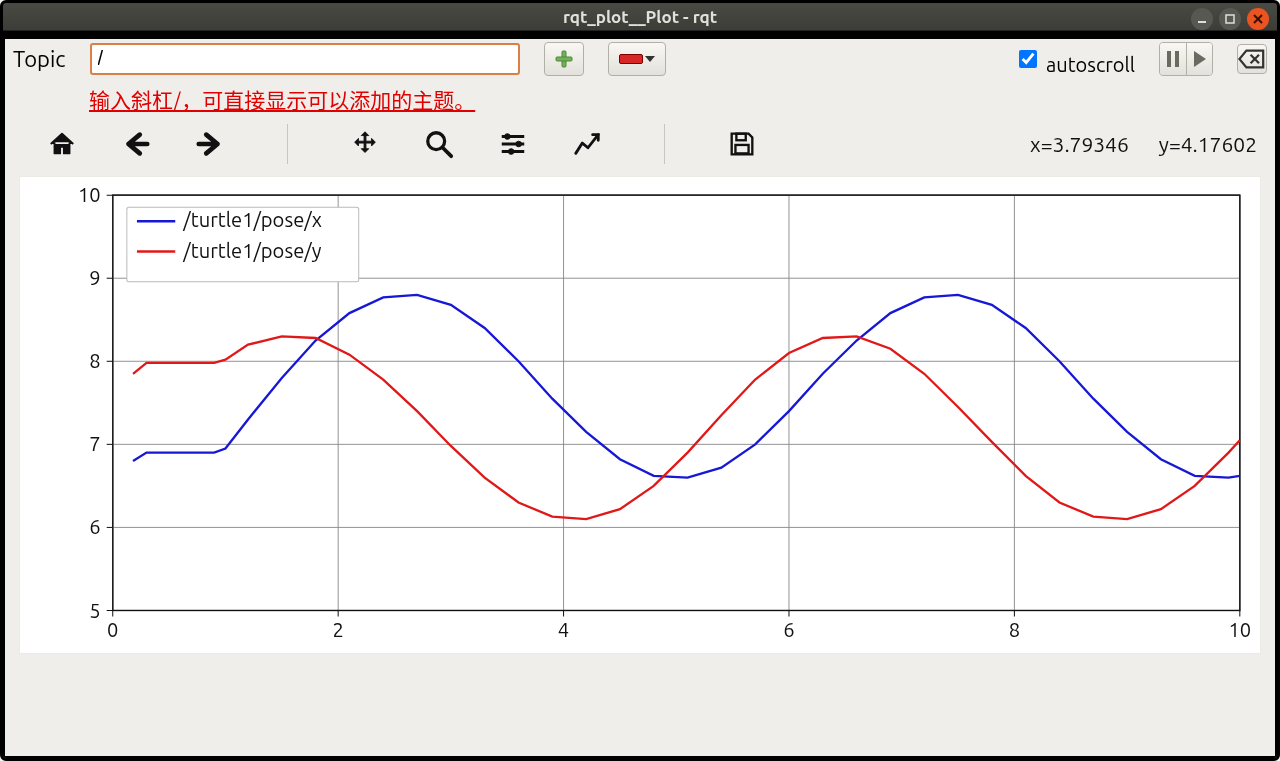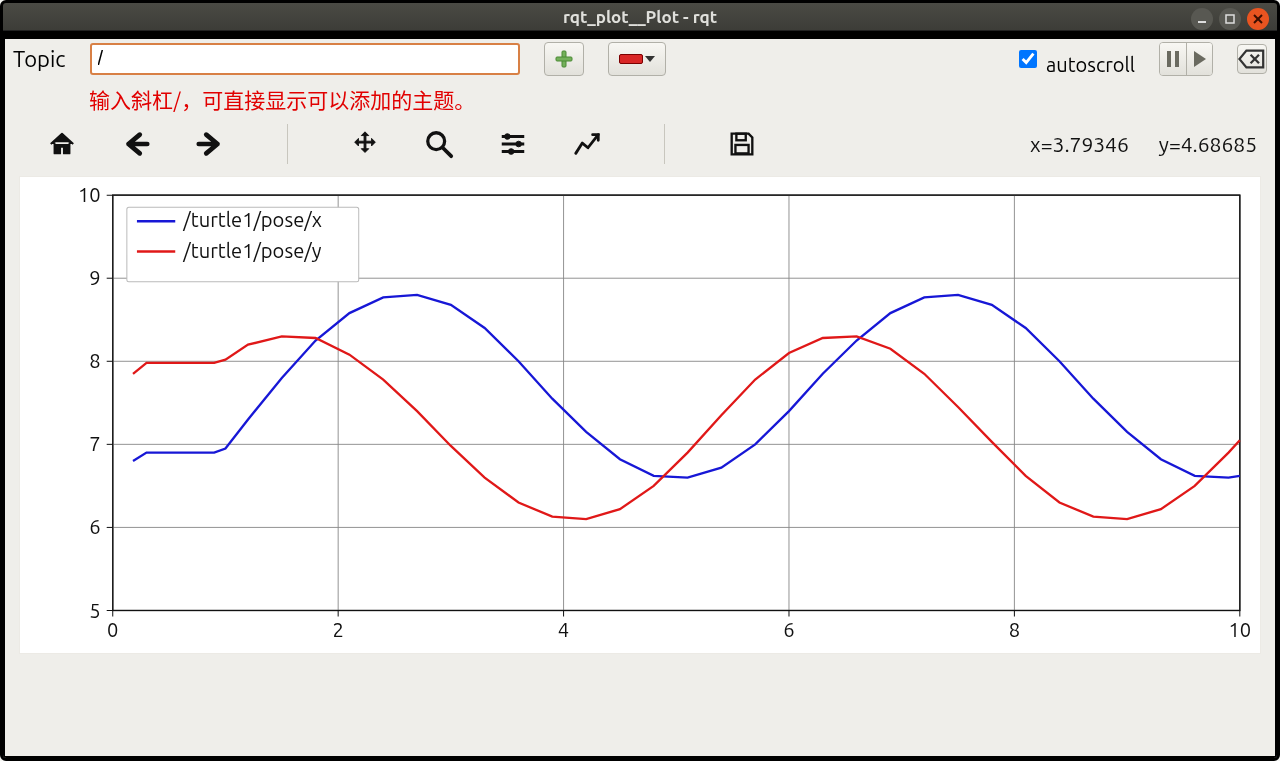--- a/index.html
+++ b/index.html
@@ -45,21 +45,21 @@
   .pausegrp .half { width:26px; height:32px; display:flex; align-items:center; justify-content:center; background:linear-gradient(#f8f7f3,#e2e1db); cursor:pointer;}
   .pausegrp .half + .half { border-left:1px solid #b1b0a8; }
   .pausegrp .bar { width:4px; height:16px; background:#6a6a60; margin:0 2px; }
   .pausegrp .half.play .play { width:0; height:0; border-top:8px solid transparent; border-bottom:8px solid transparent; border-left:12px solid #6a6a60;}
   .autoscroll { display:flex; align-items:center; gap:6px; margin-left:8px;}
   .autoscroll input { width:18px; height:18px; }
   .autoscroll span { font-size:20px;margin-top:12px;}
   .clearbtn { width:30px; height:30px; border:1px solid #b1b0a8; border-radius:4px; display:flex; align-items:center; justify-content:center; background:linear-gradient(#f8f7f3,#e2e1db); cursor:pointer; }
 
   
-  .redtip { color:#e10000; font-size:21px; padding:6px 0 6px 84px; font-family:"Noto Sans CJK SC","SimSun",serif;}
+  .redtip { color:#e10000; font-size:21px; padding:6px 0 6px 84px; font-family:"Noto Sans CJK SC","SimSun",serif;text-decoration:underline;}
 
   
   .mpl-toolbar { display:flex; align-items:center; padding:4px 18px 4px 40px; gap:60px; }
   .tgroup { display:flex; align-items:center; gap:40px; }
   .tbtn { width:34px; height:34px; display:flex; align-items:center; justify-content:center; cursor:pointer; }
   .tbtn svg { width:30px; height:30px; fill:#111; stroke:#111; }
   .tsep { width:1px; height:40px; background:#c8c6be; }
   .coord { font-size:21px; display:flex; gap:30px; color:#111;}
 
   
@@ -191,21 +191,21 @@
           <svg viewBox="0 0 32 32">
               <path d="M5 5 h18 l4 4 v18 h-22 z" fill="none" stroke="#111" stroke-width="2.5"></path>
               <rect x="10" y="5" width="10" height="7" fill="none" stroke="#111" stroke-width="2.5"></rect>
               <rect x="9" y="17" width="14" height="9" fill="none" stroke="#111" stroke-width="2.5"></rect>
             </svg>
         </div>
       </div>
       <div class="spacer"></div>
       <div class="coord">
         <span>x=3.79346</span>
-        <span>y=4.68685</span>
+        <span>y=4.17602</span>
       </div>
     </div>
 
     <div class="plotpanel">
       <svg id="plotsvg" viewBox="0 0 1230 478" preserveAspectRatio="none">
           <rect x="92" y="18" width="1118" height="412" fill="#fff" stroke="#111" stroke-width="1.2"></rect>
           <line x1="92" y1="18" x2="92" y2="430" stroke="#888" stroke-width="0.9"></line>
           <line x1="92" y1="430" x2="92" y2="436" stroke="#111"></line>
           <text x="92" y="456" text-anchor="middle" font-size="20" fill="#111">0</text>
           <line x1="315.6" y1="18" x2="315.6" y2="430" stroke="#888" stroke-width="0.9"></line>

